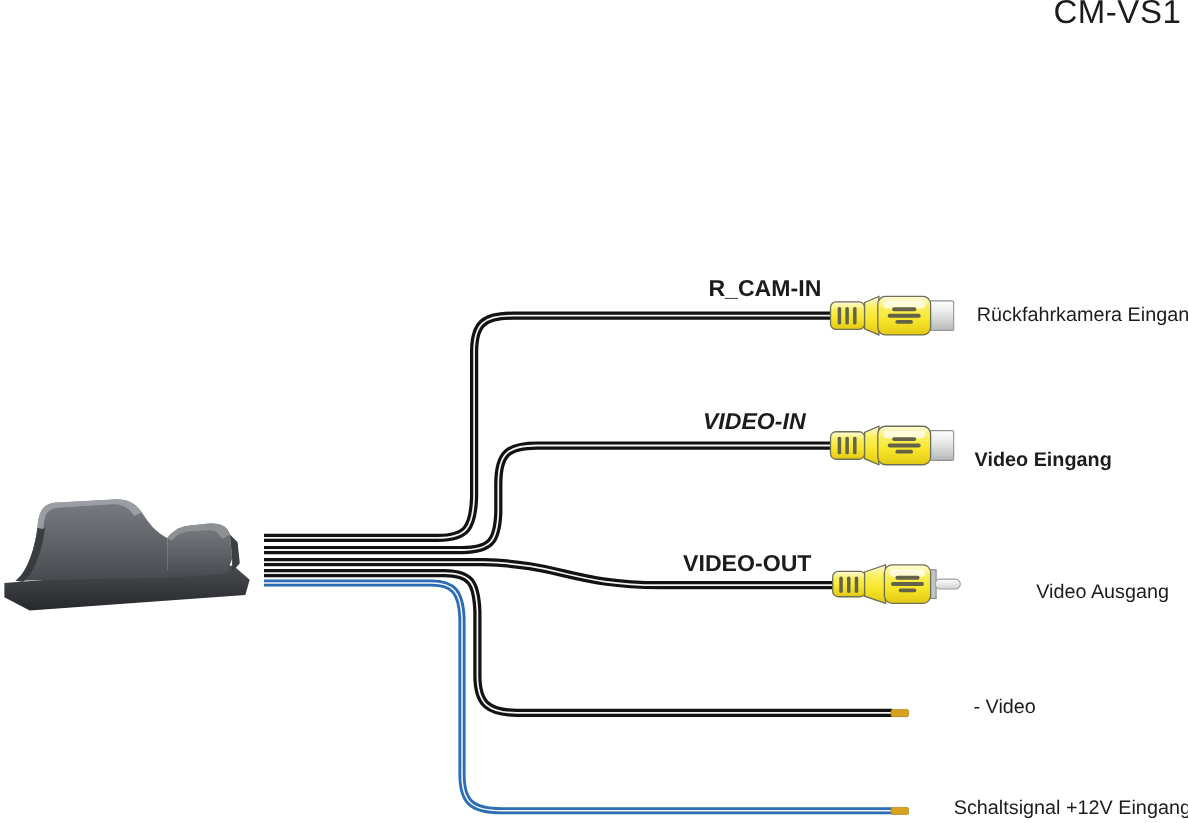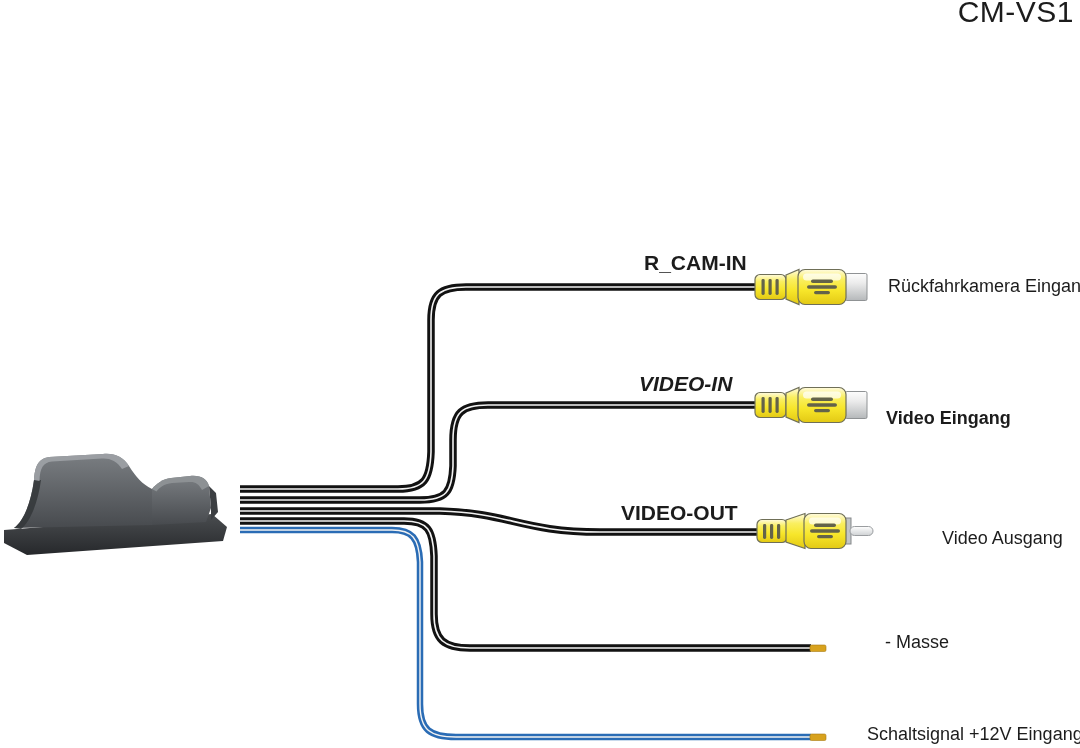--- a/index.html
+++ b/index.html
@@ -163,16 +163,16 @@
 
   <div class="page-title" id="pt">CM-VS1</div>
 
   <div class="wire-label" id="wl-rcam">R_CAM-IN</div>
   <div class="wire-label" id="wl-vin">VIDEO-IN</div>
   <div class="wire-label" id="wl-vout">VIDEO-OUT</div>
 
   <div class="desc-label" id="dl-rcam">Rückfahrkamera Eingang</div>
   <div class="desc-label" id="dl-vin">Video Eingang</div>
   <div class="desc-label" id="dl-vout">Video Ausgang</div>
-  <div class="desc-label" id="dl-masse">- Masse</div>
+  <div class="desc-label" id="dl-masse">- Video</div>
   <div class="desc-label" id="dl-schalt">Schaltsignal +12V Eingang</div>
 
 </div>
 
 </body></html>

